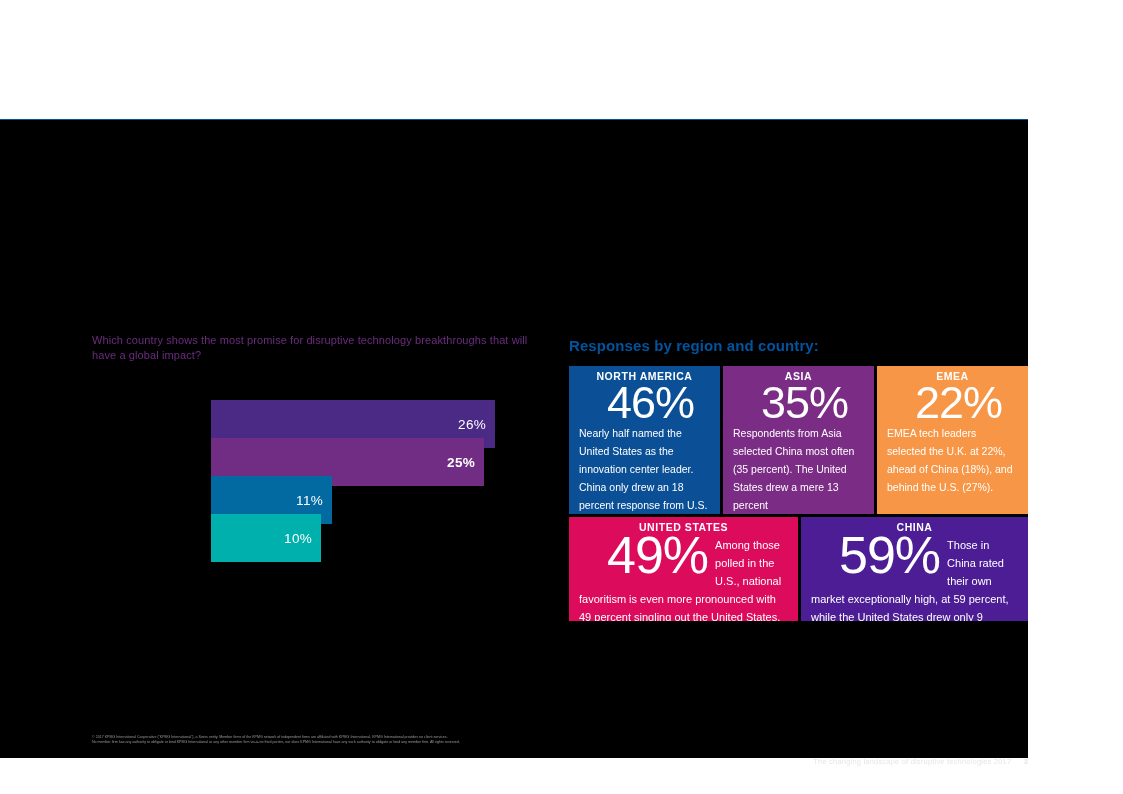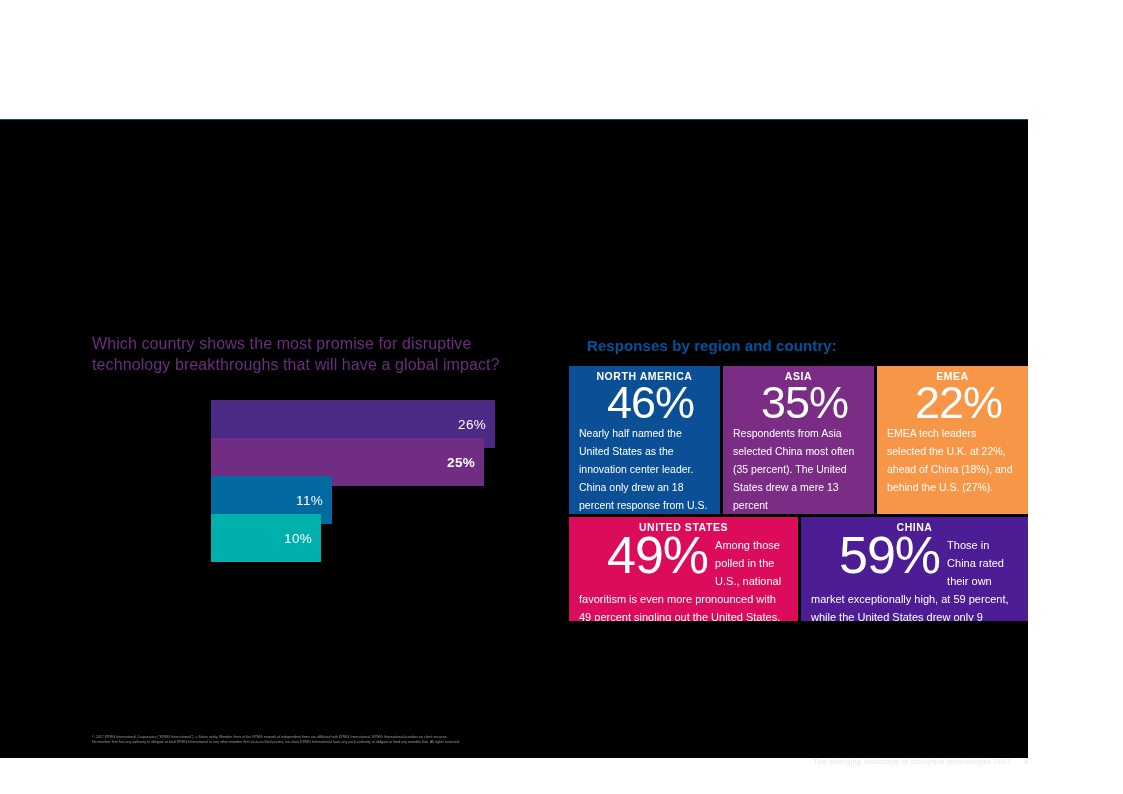--- a/index.html
+++ b/index.html
@@ -7,21 +7,21 @@
     width:1123px;height:794px;background:#ffffff;
     font-family:"Liberation Sans",sans-serif;
     -webkit-font-smoothing:antialiased;
   }
   .page{position:absolute;left:0;top:120px;width:1028px;height:638px;background:#000000;}
   .top-rule{position:absolute;left:0;top:119px;width:1028px;height:4px;background:#00549F;}
 
   
   .question{
     position:absolute;left:92px;top:333px;width:460px;
-    color:#6B2D7F;font-size:16px;line-height:1.32;font-weight:400;
+    color:#6B2D7F;font-size:11px;line-height:1.32;font-weight:400;
     letter-spacing:.1px;
   }
   .chart{position:absolute;left:211px;top:400px;width:300px;}
   .bar-row{position:relative;height:31px;margin-bottom:7px;}
   .bar{
     height:48px;display:flex;align-items:center;justify-content:flex-end;
     box-sizing:border-box;padding-right:9px;
   }
   .bar-value{color:#ffffff;font-size:13.5px;letter-spacing:.3px;}
   .bar-label{
@@ -98,21 +98,21 @@
     </div>
   </div>
   <div class="bar-row">
     <span class="bar-label"></span>
     <div class="bar" id="b3" style="width: 110px; background: rgb(0, 176, 172);">
       <span class="bar-value">10%</span>
     </div>
   </div>
 </div>
 
-<div class="panel-title" style="color: rgb(0, 84, 159); margin-left: 18px;">Responses by region and country:</div>
+<div class="panel-title" style="color: rgb(0, 84, 159);">Responses by region and country:</div>
 
 <div class="cards">
   <div class="row top">
     <div class="card" id="c0" style="background: rgb(11, 80, 150);">
       <div class="card-title">NORTH AMERICA</div>
       <div class="card-body clearfix">
         <span class="big">46%</span>
         <span class="txt">Nearly half named the United States as the innovation center leader. China only drew an 18 percent response from U.S. and Canadian respondents.</span>
       </div>
     </div>

